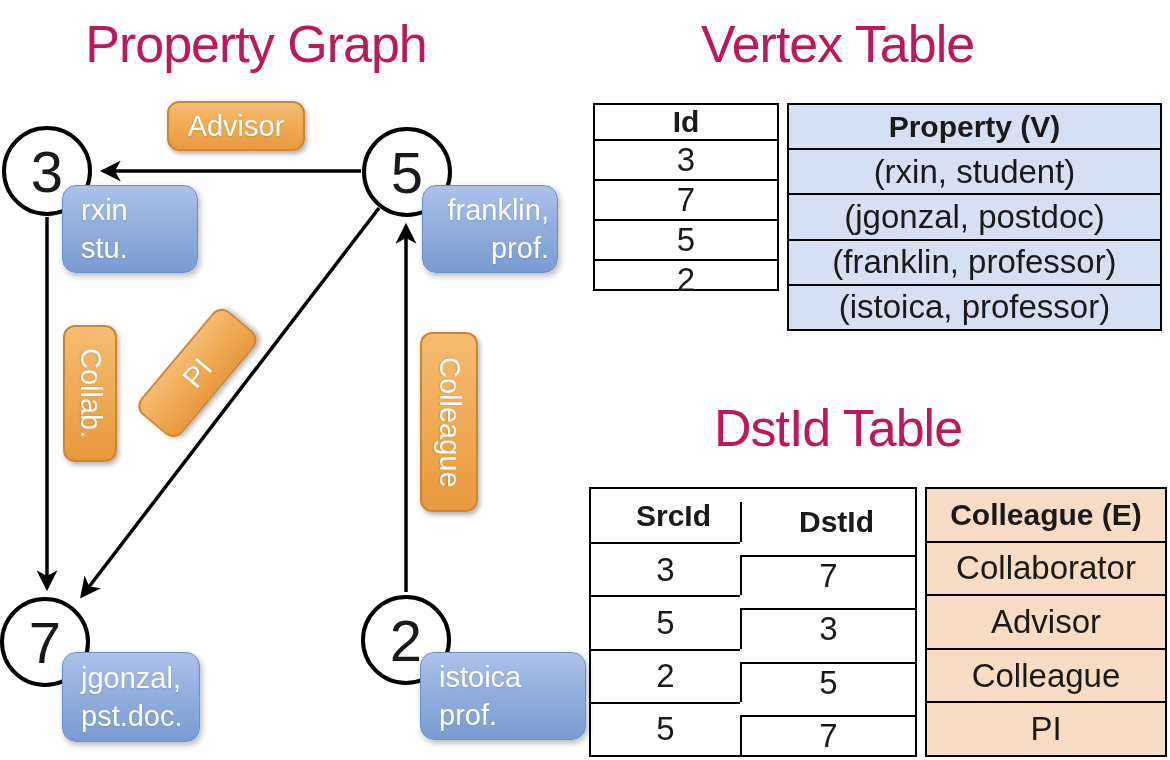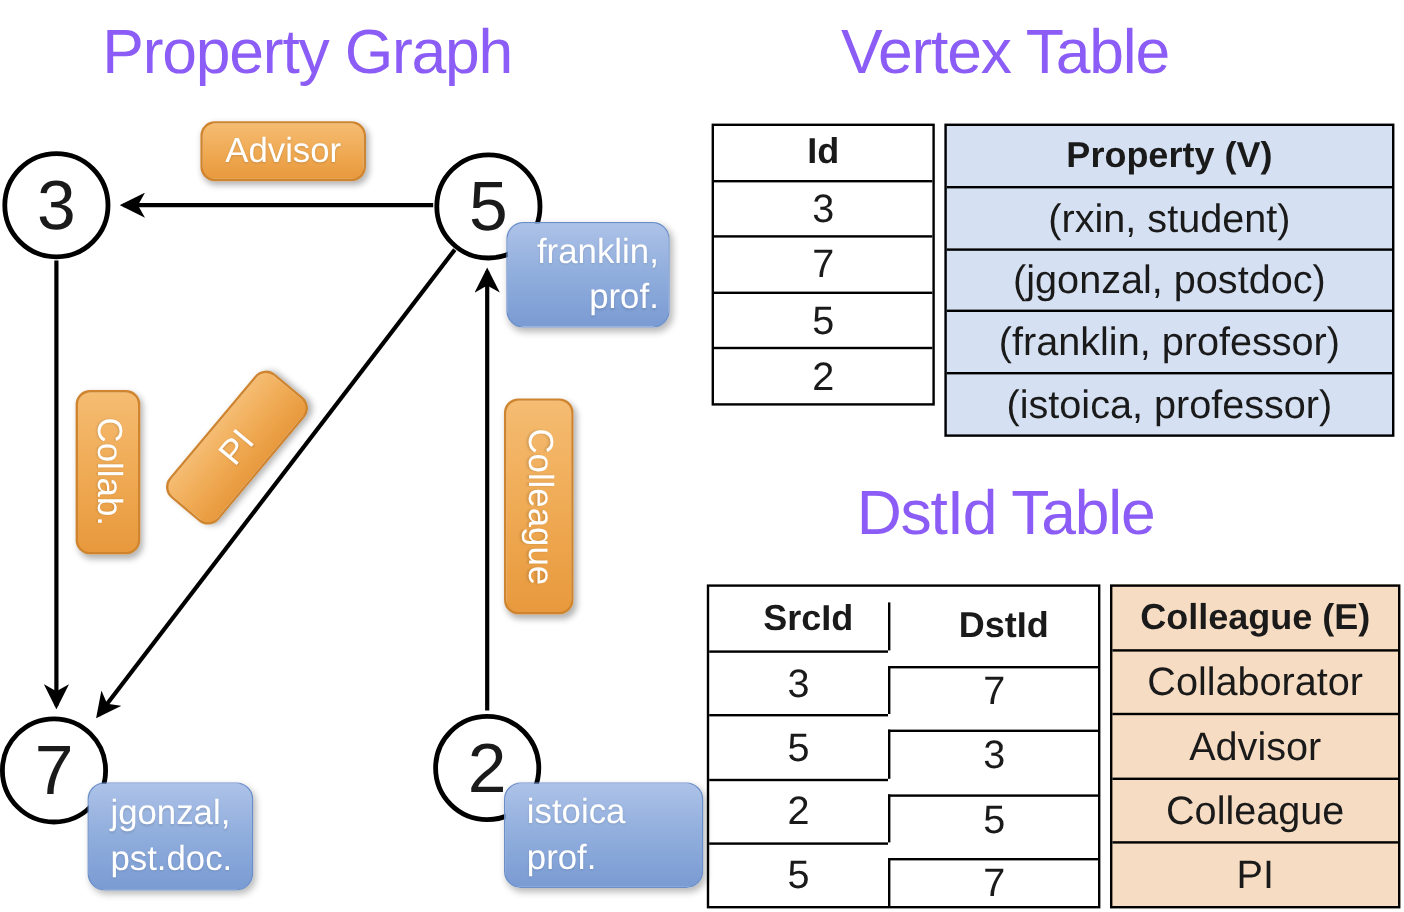--- a/index.html
+++ b/index.html
@@ -3,21 +3,21 @@
 <meta charset="utf-8">
 <style>
   html,body{margin:0;padding:0;background:#ffffff;}
   *{box-sizing:border-box;}
   #stage{
     position:relative;width:1170px;height:760px;background:#ffffff;overflow:hidden;
     font-family:"Liberation Sans",sans-serif;color:#1a1a1a;
   }
   .title{
     position:absolute;text-align:center;font-size:52px;font-weight:300;
-    letter-spacing:-1px;color:#8b5cf6;white-space:nowrap;
+    letter-spacing:-1px;color:#be185d;white-space:nowrap;
   }
   
   .node{
     position:absolute;width:90px;height:90px;border:4px solid #000;border-radius:50%;
     background:#fff;display:flex;align-items:center;justify-content:center;
     font-size:58px;font-weight:300;z-index:2;
   }
   
   .vprop{
     position:absolute;border-radius:14px;border:1.5px solid #6a8ec8;
@@ -89,25 +89,29 @@
   <div class="node" style="left:362px;top:127px;">
     <span>5</span>
   </div>
   <div class="node" style="left:0px;top:597px;">
     <span>7</span>
   </div>
   <div class="node" style="left:361px;top:595px;">
     <span>2</span>
   </div>
 
+  <div class="vprop" style="left:62px;top:185px;width:136px;height:88px;">
+    <span>rxin</span>
+    <span>stu.</span>
+  </div>
   <div class="vprop" style="left:422px;top:185px;width:136px;height:88px;align-items:flex-end;">
     <span>franklin,</span>
     <span>prof.</span>
   </div>
-  <div class="vprop" style="left:73px;top:652px;width:138px;height:90px;">
+  <div class="vprop" style="left:62px;top:652px;width:138px;height:90px;">
     <span>jgonzal,</span>
     <span>pst.doc.</span>
   </div>
   <div class="vprop" style="left:420px;top:652px;width:166px;height:88px;">
     <span>istoica</span>
     <span>prof.</span>
   </div>
 
   <div class="elabel" style="left:167px;top:101px;width:138px;height:50px;">
     <span>Advisor</span>
@@ -115,28 +119,28 @@
   <div class="elabel" style="left:63px;top:325px;width:54px;height:137px;">
     <span class="vtext">Collab.</span>
   </div>
   <div class="elabel" style="left:130px;top:346px;width:135px;height:54px;transform:rotate(-50deg);">
     <span>PI</span>
   </div>
   <div class="elabel" style="left:420px;top:332px;width:58px;height:180px;">
     <span class="vtext">Colleague</span>
   </div>
 
-  <div class="tcol" style="left:593px;top:103px;width:186px;height:235px;background:#fff;">
+  <div class="tcol" style="left:593px;top:103px;width:186px;height:188px;background:#fff;">
     <div class="cell head">Id</div>
     <div class="cell">3</div>
     <div class="cell">7</div>
     <div class="cell">5</div>
     <div class="cell">2</div>
   </div>
-  <div class="tcol fill-blue" style="left:787px;top:103px;width:375px;height:261px;">
+  <div class="tcol fill-blue" style="left:787px;top:103px;width:375px;height:228px;">
     <div class="cell head">Property (V)</div>
     <div class="cell">(rxin, student)</div>
     <div class="cell">(jgonzal, postdoc)</div>
     <div class="cell">(franklin, professor)</div>
     <div class="cell">(istoica, professor)</div>
   </div>
 
   <div class="grid2" style="left:589px;top:487px;width:328px;height:270px;background:#fff;">
     <div class="cell head">SrcId</div>
     <div class="cell head">DstId</div>

